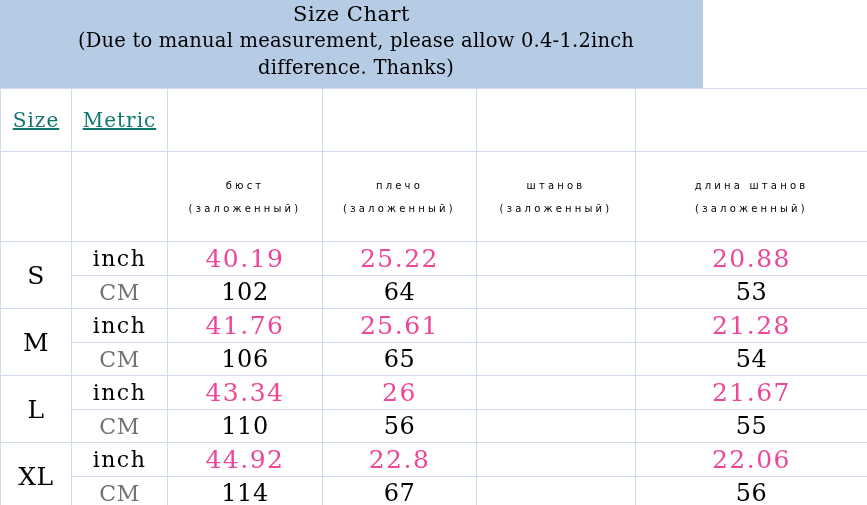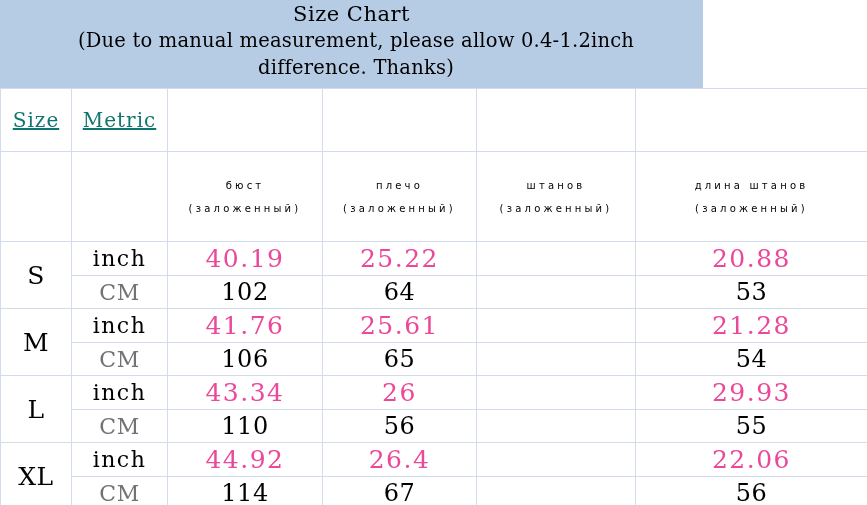--- a/index.html
+++ b/index.html
@@ -222,35 +222,35 @@
         <td class="cm-cell empty-cell"></td>
         <td class="cm-cell">54</td>
       </tr>
 
       <tr class="inch-row">
         <td class="size-cell" rowspan="2">L</td>
         <td class="metric-label-inch">inch</td>
         <td class="inch-cell">43.34</td>
         <td class="inch-cell">26</td>
         <td class="inch-cell"></td>
-        <td class="inch-cell">29.93</td>
+        <td class="inch-cell">21.67</td>
       </tr>
       <tr class="cm-row">
         <td class="metric-label-cm">CM</td>
         <td class="cm-cell">110</td>
         <td class="cm-cell">56</td>
         <td class="cm-cell empty-cell"></td>
         <td class="cm-cell">55</td>
       </tr>
 
       <tr class="inch-row">
         <td class="size-cell" rowspan="2">XL</td>
         <td class="metric-label-inch">inch</td>
         <td class="inch-cell">44.92</td>
-        <td class="inch-cell">26.4</td>
+        <td class="inch-cell">22.8</td>
         <td class="inch-cell"></td>
         <td class="inch-cell">22.06</td>
       </tr>
       <tr class="cm-row">
         <td class="metric-label-cm">CM</td>
         <td class="cm-cell">114</td>
         <td class="cm-cell">67</td>
         <td class="cm-cell empty-cell"></td>
         <td class="cm-cell">56</td>
       </tr>

